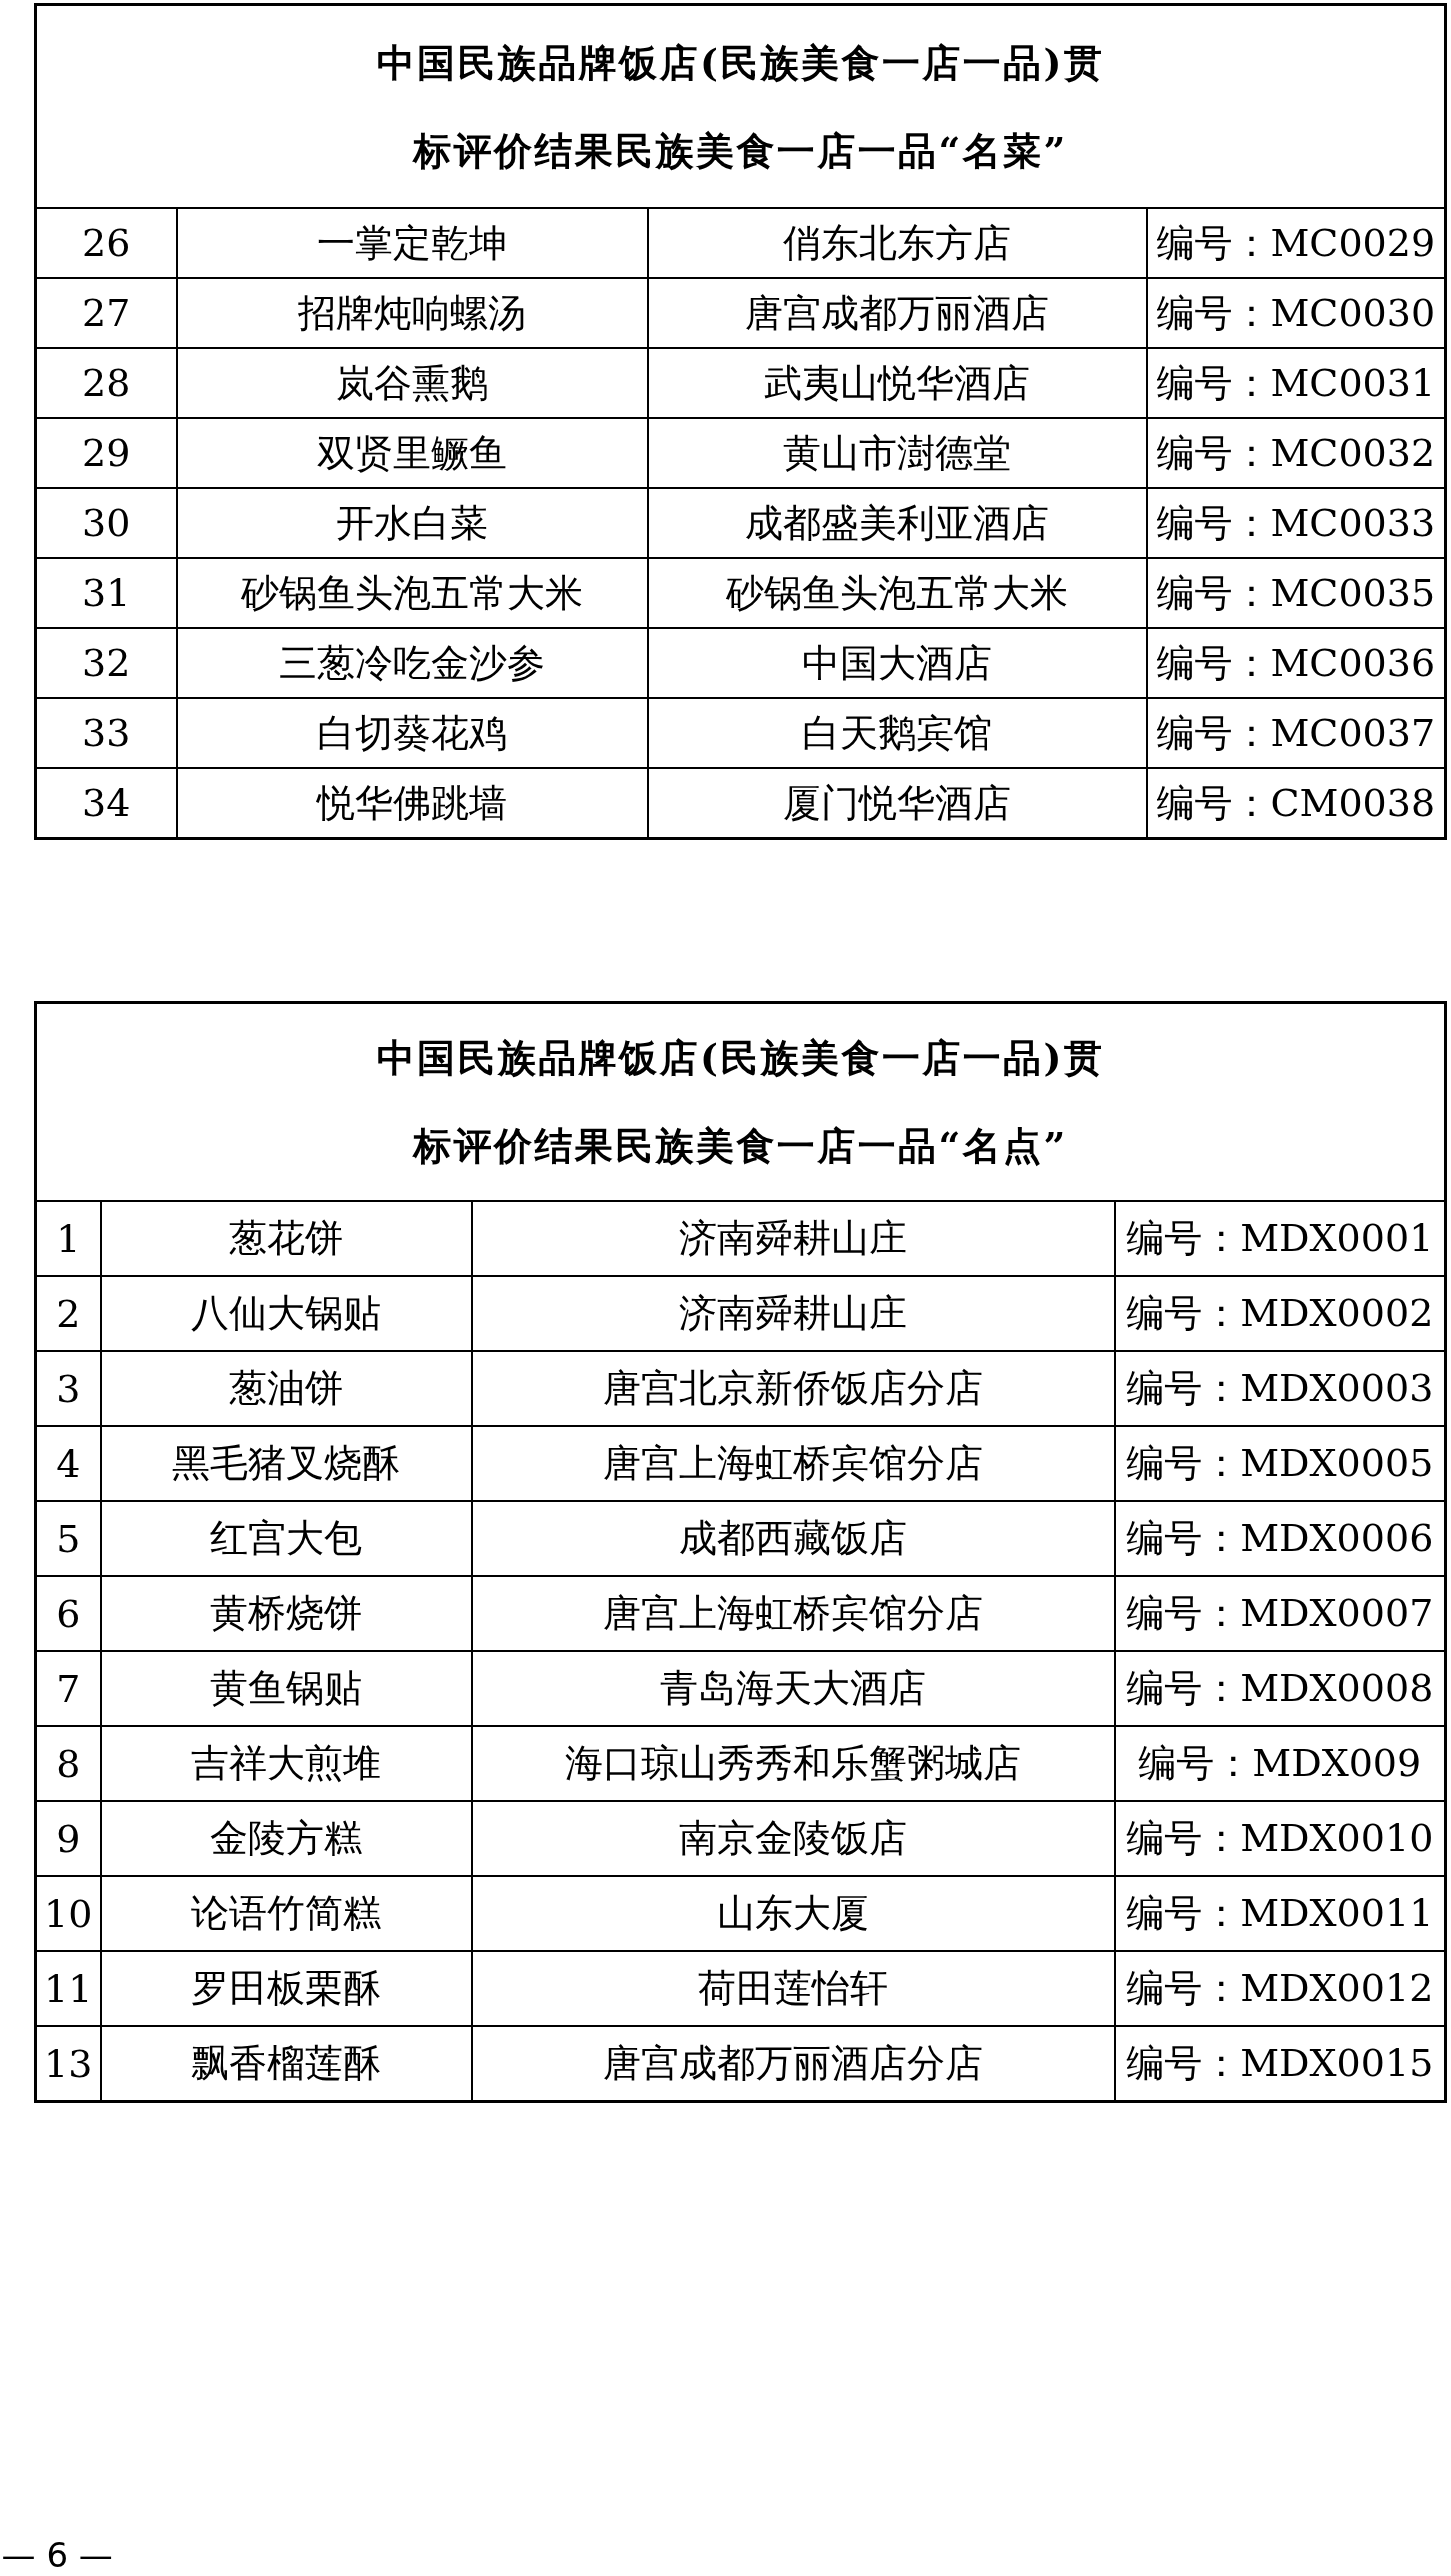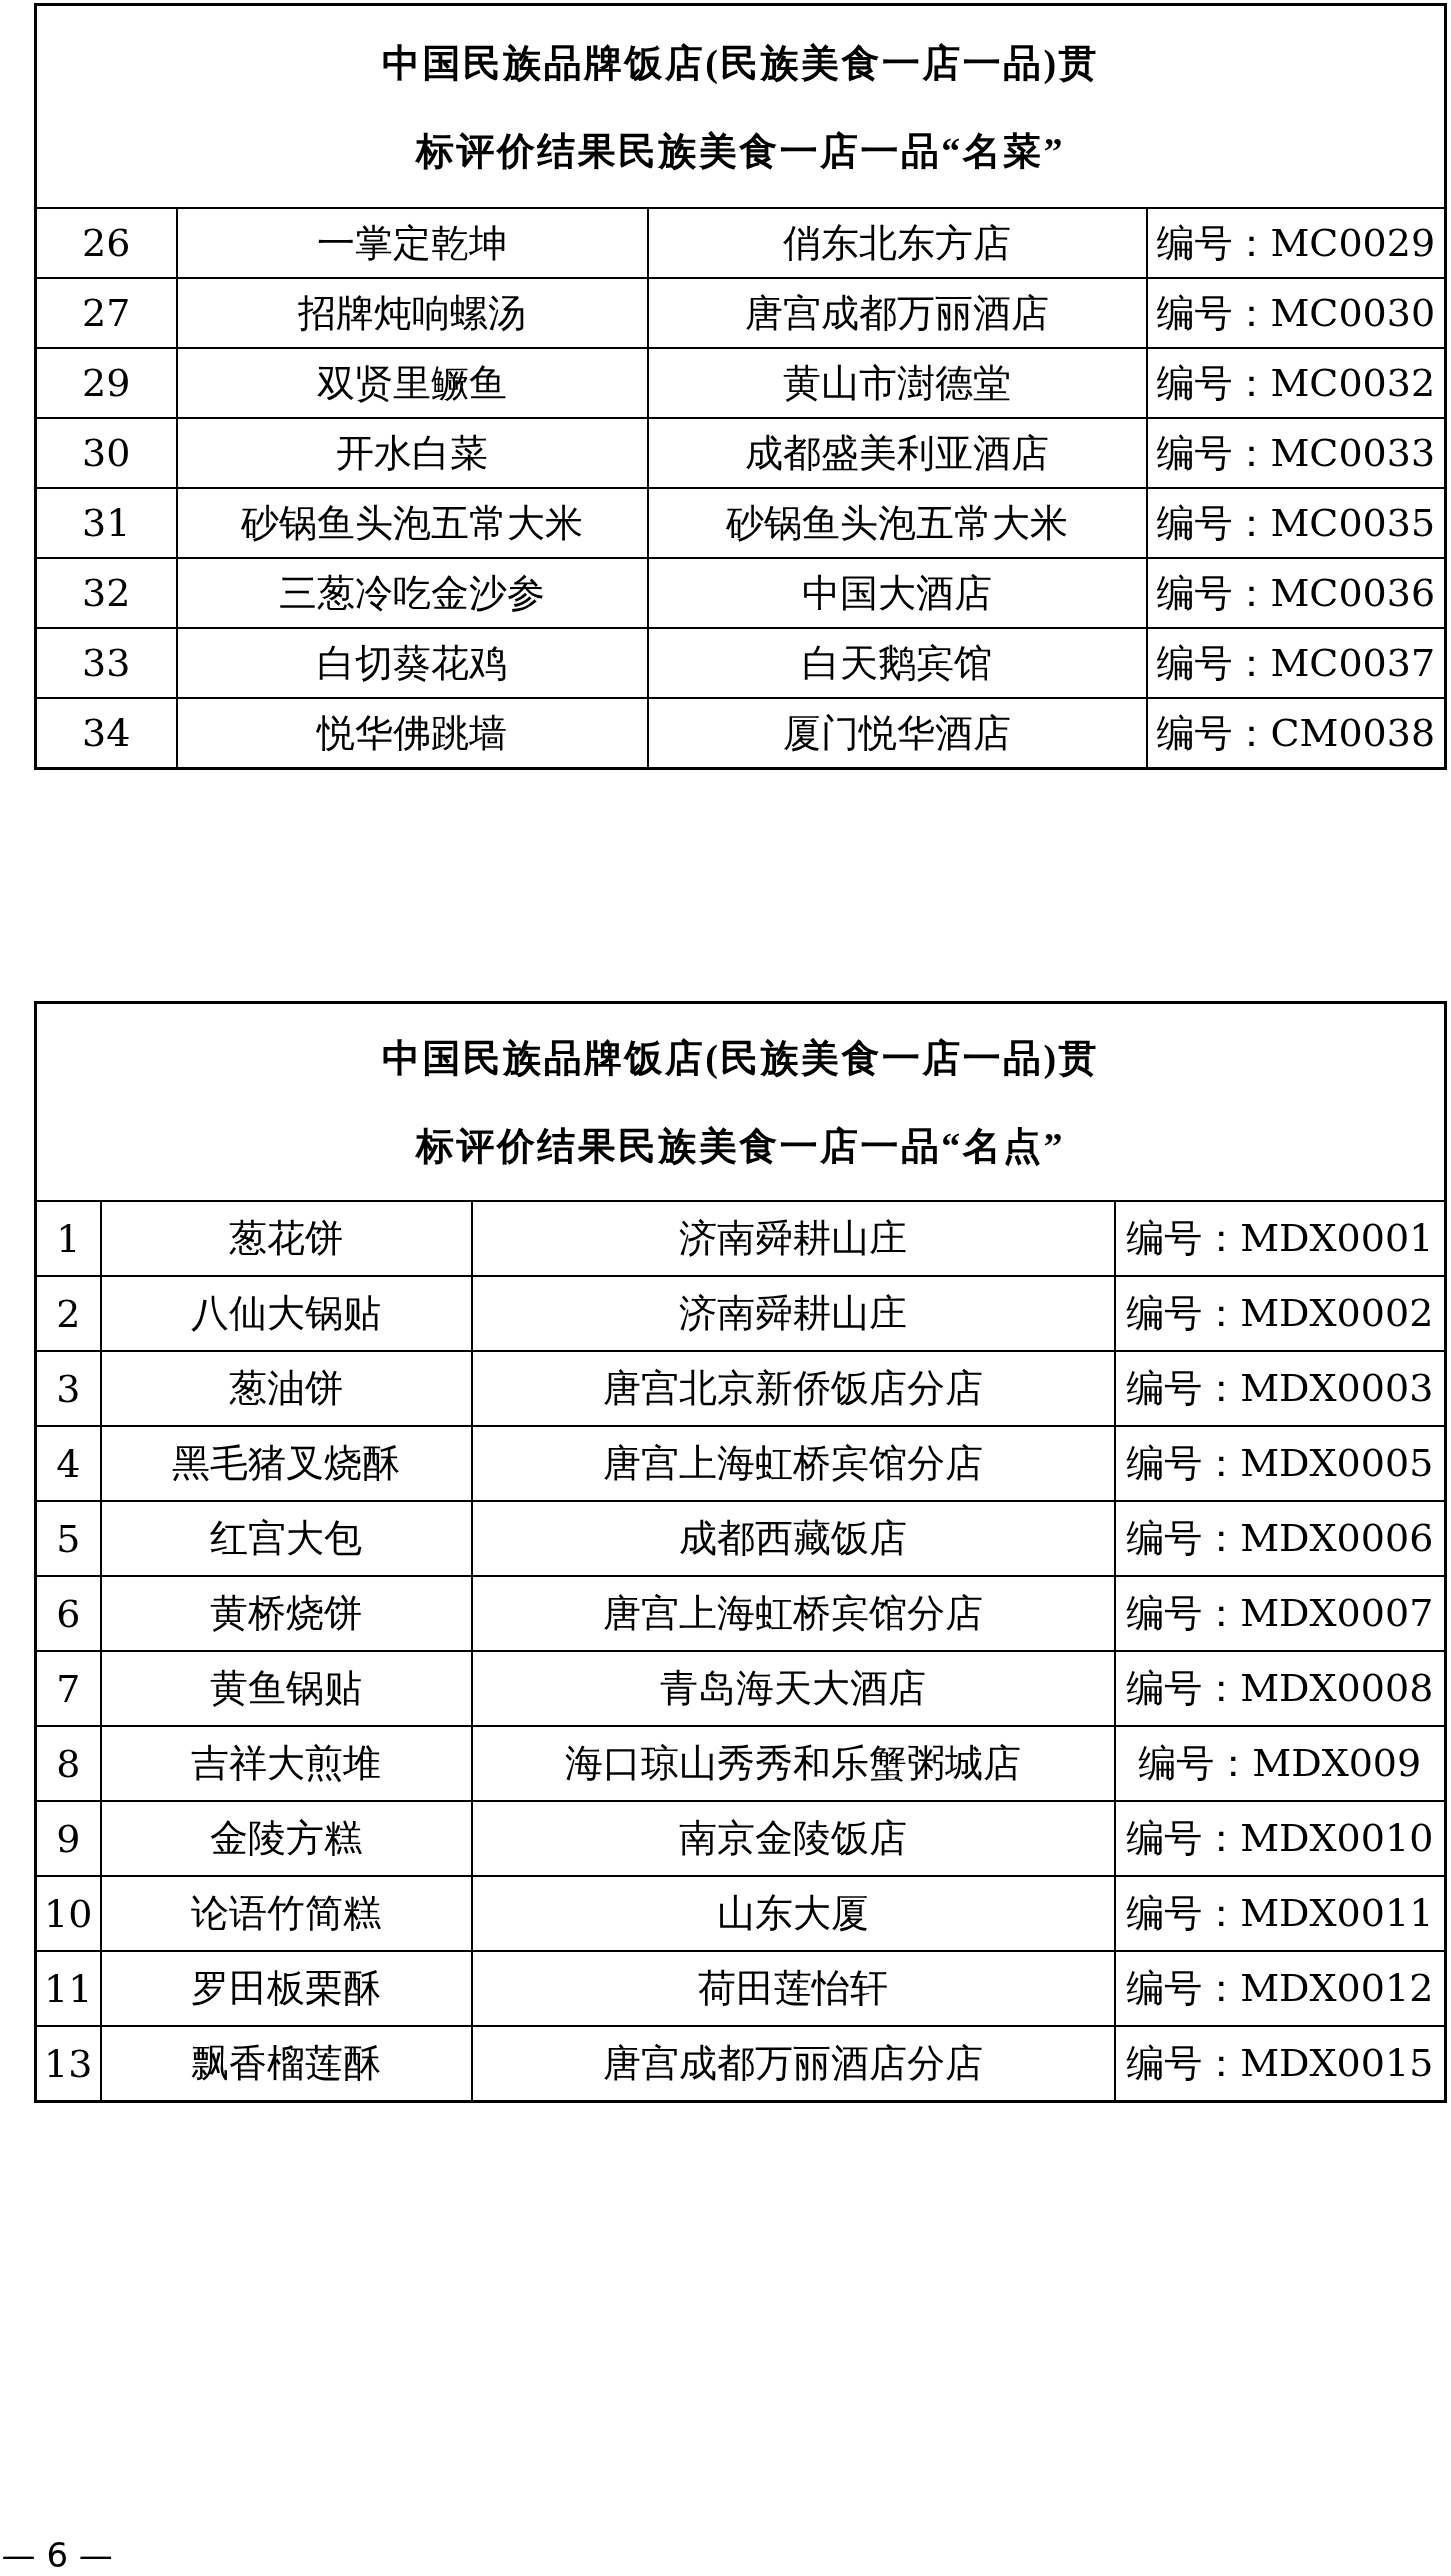--- a/index.html
+++ b/index.html
@@ -27,21 +27,20 @@
     padding: 0;
     overflow: hidden;
     white-space: nowrap;
   }
   td.title-cell {
     font-weight: bold;
     font-size: 59px;
     line-height: 88px;
     letter-spacing: 2.4px;
     white-space: normal;
-    font-family: Liberation Serif, serif;
   }
   .t1 { left: 34px; top: 3.2px;    width: 1413px; }
   .t2 { left: 34px; top: 1001px; width: 1413px; }
   .t1 td { height: 68px; }
   .t2 td { height: 73px; }
   .t1 td.title-cell { height: 201px; }
   .t2 td.title-cell { height: 196px; }
   td.code-cell { text-align: left; padding-left: 11.2px; margin-left: 35px; }
   .footer {
     position: absolute;
@@ -80,20 +79,26 @@
           <td class="code-cell">编号：MC0029</td>
         </tr>
 
         <tr>
           <td class="num-cell">27</td>
           <td class="dish-cell">招牌炖响螺汤</td>
           <td class="rest-cell">唐宫成都万丽酒店</td>
           <td class="code-cell">编号：MC0030</td>
         </tr>
 
+        <tr>
+          <td class="num-cell">28</td>
+          <td class="dish-cell">岚谷熏鹅</td>
+          <td class="rest-cell">武夷山悦华酒店</td>
+          <td class="code-cell">编号：MC0031</td>
+        </tr>
 
         <tr>
           <td class="num-cell">29</td>
           <td class="dish-cell">双贤里鳜鱼</td>
           <td class="rest-cell">黄山市澍德堂</td>
           <td class="code-cell">编号：MC0032</td>
         </tr>
 
         <tr>
           <td class="num-cell">30</td>

